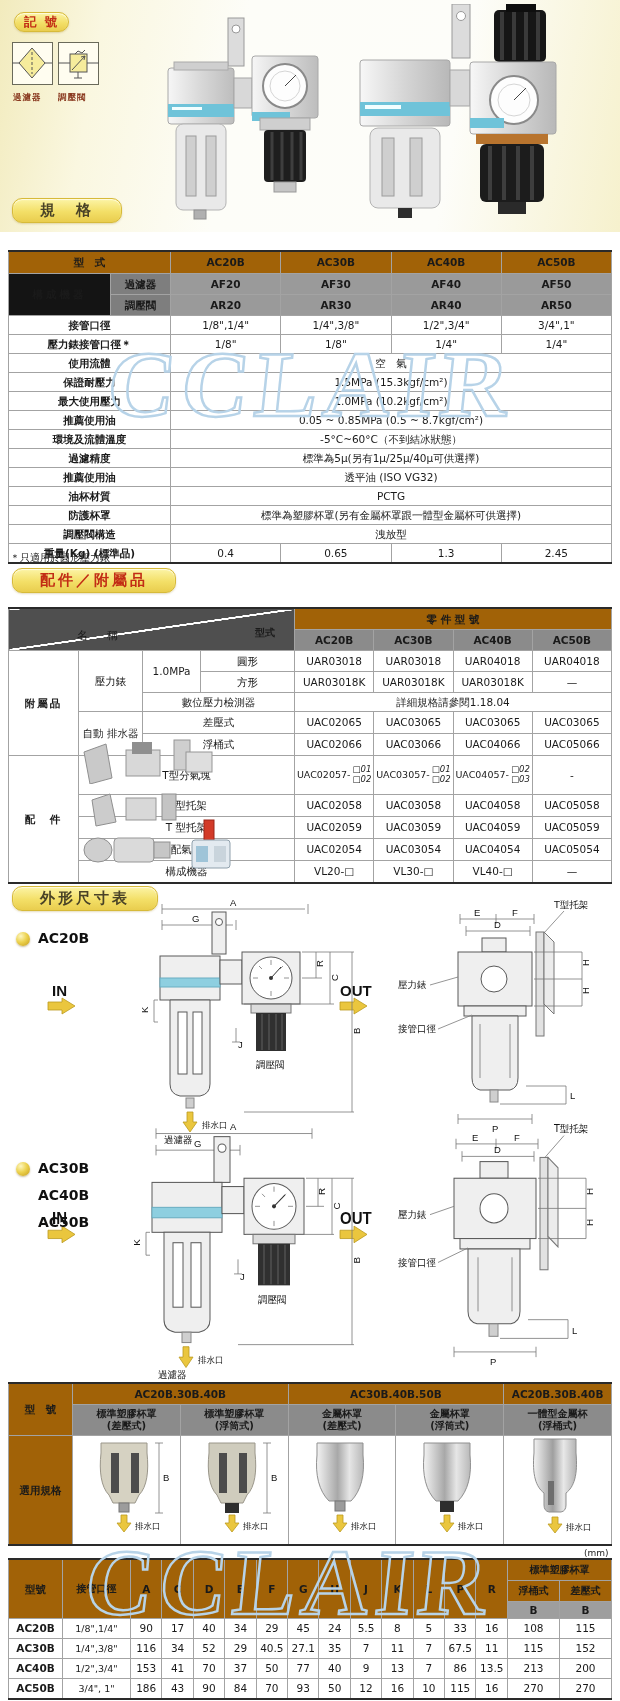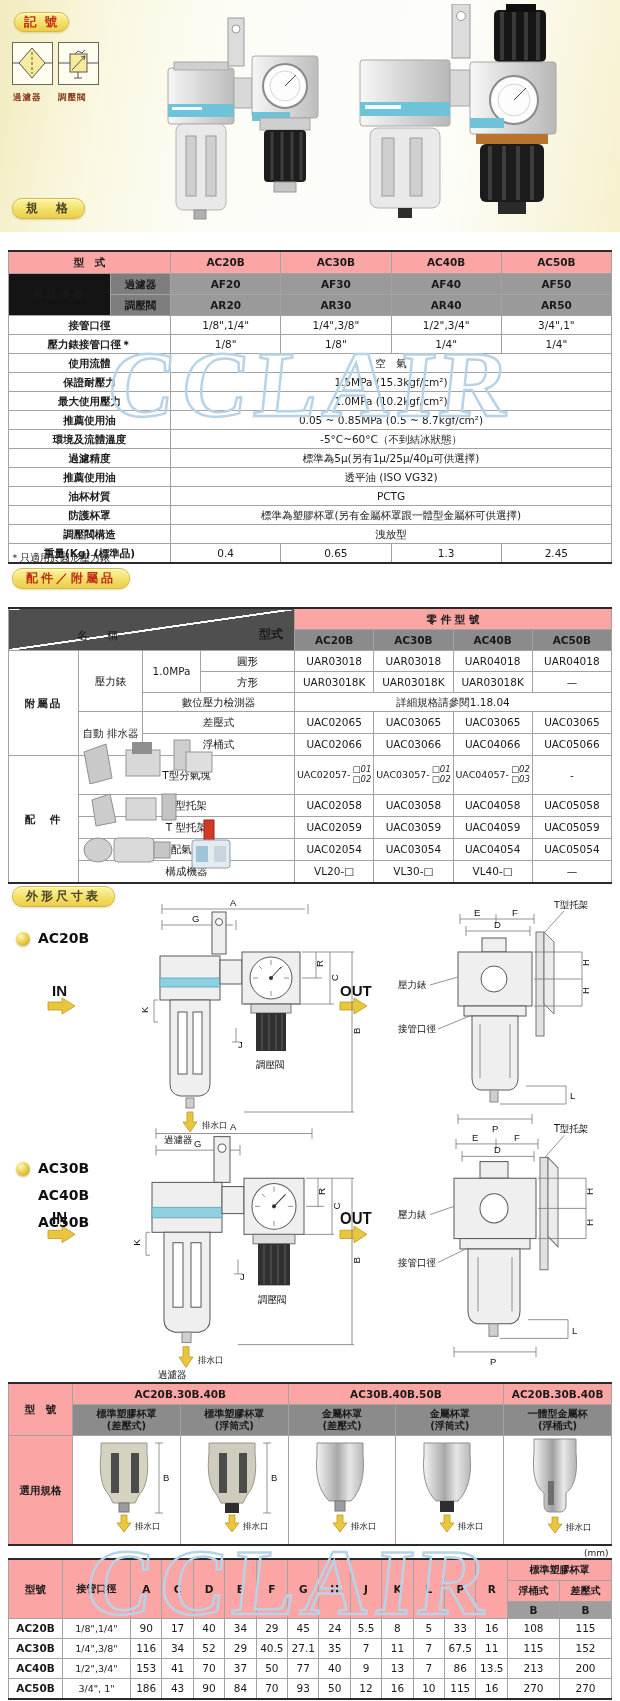--- a/index.html
+++ b/index.html
@@ -1,47 +1,47 @@
 <!DOCTYPE html>
 <html><head>
 <meta charset="utf-8">
 <style>
   html,body{margin:0;padding:0;background:#fff;}
   body{width:620px;height:1701px;position:relative;font-family:"DejaVu Sans","Liberation Sans",sans-serif;color:#1a1a1a;overflow:hidden;}
   .abs{position:absolute;}
   
-  .badge{display:inline-block;padding:2px 13px;border-radius:10px;
+  .badge{display:inline-block;padding:2px 27px;border-radius:10px;
     background:linear-gradient(180deg,#fcf4a6 0%,#f3df67 55%,#e9cd4e 100%);
     border:1px solid #d7ba39;box-shadow:inset 0 1px 1px #fffbe0,0 1px 2px rgba(150,120,0,.25);
-    font-weight:bold;font-size:12px;letter-spacing:3px;line-height:1.25;white-space:nowrap;z-index:3;}
+    font-weight:bold;font-size:15px;letter-spacing:3px;line-height:1.25;white-space:nowrap;z-index:3;}
   .badge.red{color:#c22d15;}
   .badge.dark{color:#4a4327;}
   .badge.small{font-size:12.5px;padding:1px 9px;letter-spacing:2px;}
   
   .banner{left:0;top:0;width:620px;height:232px;
     background:linear-gradient(100deg,#f2ebbd 0%,#faf7e0 16%,#fdfdf8 38%,#fdfdf9 72%,#f6f1cd 100%);}
   .symlabel{font-size:8.5px;color:#8a3a20;font-weight:bold;letter-spacing:1px;}
   
   table.tb{border-collapse:collapse;table-layout:fixed;background:#fff;z-index:2;position:absolute;}
   table.tb td{border:1px solid #a3a3a3;font-size:10.5px;padding:0 2px;text-align:center;line-height:1.2;color:#1a1a1a;height:18px;overflow:hidden;}
   table.tb{border-top:2px solid #2a2a2a;border-bottom:2px solid #2a2a2a;}
-  td.hd{background:#fca5a5;color:#fff;font-weight:bold;}
+  td.hd{background:#a16207;color:#fff;font-weight:bold;}
   td.hv{background:#9a9a9a;color:#fff;font-weight:bold;}
   td.hs{background:#7e7e7e;color:#fff;font-weight:bold;}
   td.hm{background:#8b8b8b;color:#fff;font-weight:bold;}
   td.hb{background:#141414;color:#fff;font-weight:bold;font-size:12px;letter-spacing:3px;}
   td.hl{background:#9e9e9e;color:#fff;font-weight:bold;}
   td.nm{text-align:left;padding-left:5px;font-weight:bold;font-size:10.5px;}
   td.grp{background:#fff;font-weight:bold;font-size:13px;letter-spacing:2px;}
   td.note{text-align:left;padding-left:6px;}
   tr.h20 td{height:20px;} tr.h21 td{height:21px;} tr.h38 td{height:38px;} tr.h19 td{height:19px;} tr.h16 td{height:16px;}
   .diag{position:relative;background:#4f4f4f;color:#fff;
     background-image:linear-gradient(to bottom right,transparent calc(50% - 1px),#fff calc(50% - 1px),#fff calc(50% + 1px),transparent calc(50% + 1px));}
   .diag .nm1{position:absolute;left:68px;top:20px;font-weight:normal;letter-spacing:4px;font-size:11px;}
-  .diag .nm2{position:absolute;right:11px;top:18px;font-weight:bold;font-size:12px;}
+  .diag .nm2{position:absolute;right:19px;top:18px;font-weight:bold;font-size:10px;}
   .tbk{display:flex;align-items:center;justify-content:center;gap:2px;font-size:9.5px;}
   .tbk .opts{display:flex;flex-direction:column;align-items:flex-start;font-size:8.5px;line-height:1.15;}
   .footnote{font-size:10px;color:#222;z-index:2;}
   .unit{font-size:9px;color:#222;z-index:2;}
   
   .wm{font-family:"Liberation Serif",serif;font-weight:bold;font-size:94px;letter-spacing:6px;
     color:transparent;-webkit-text-stroke:2.5px #b7d3e8;transform:skewX(-6deg);
     z-index:6;pointer-events:none;white-space:nowrap;}
   
   .modlbl{font-size:14px;font-weight:bold;color:#101010;z-index:3;}

